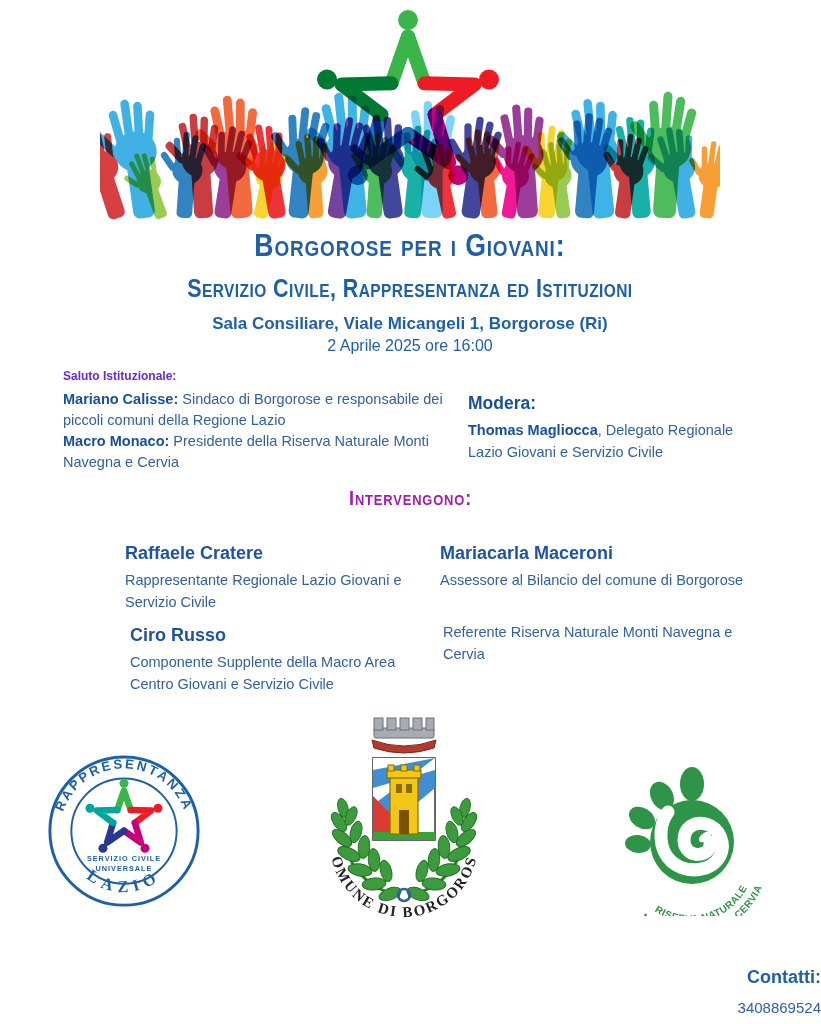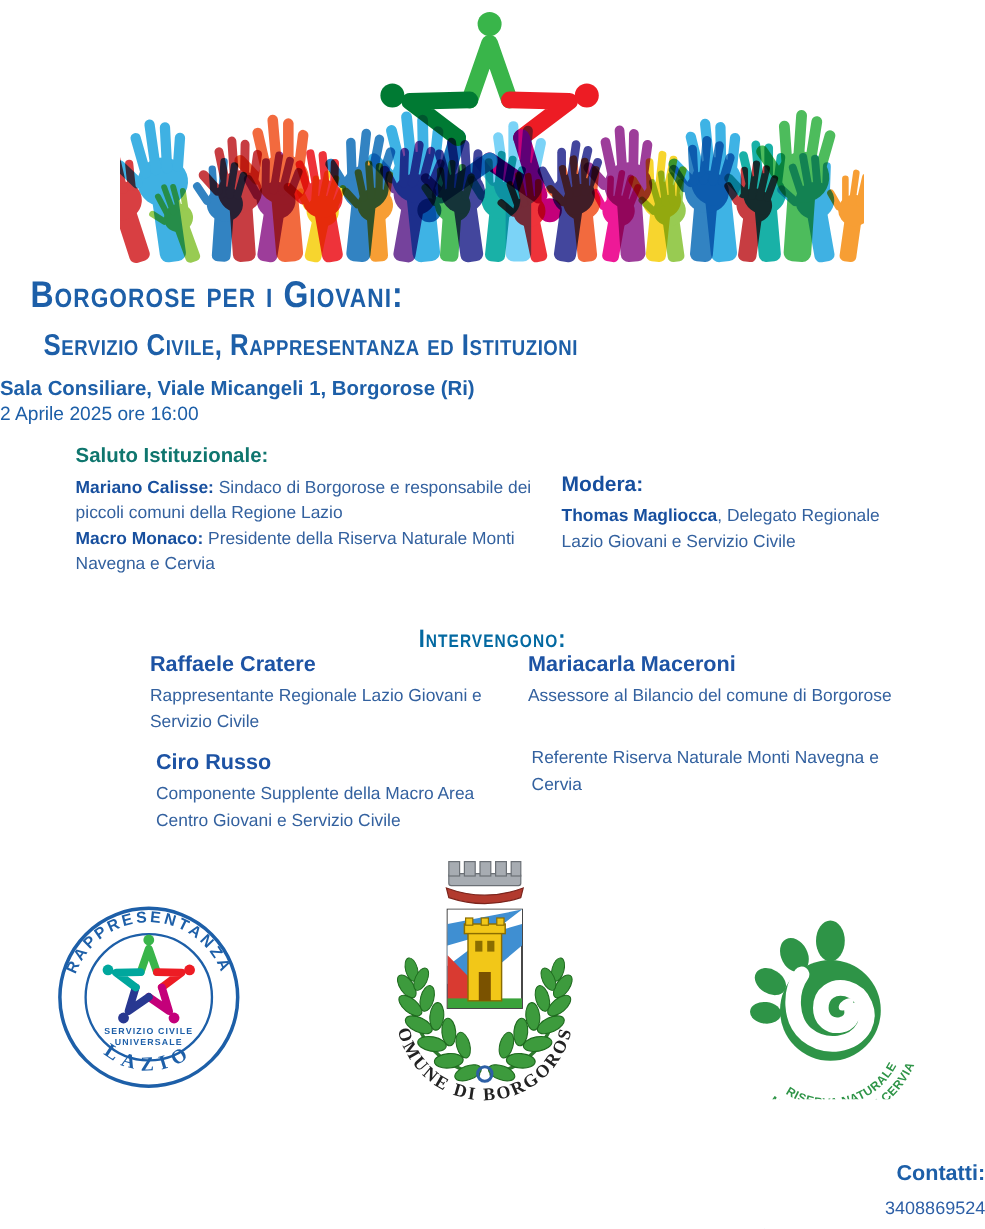--- a/index.html
+++ b/index.html
@@ -5,36 +5,36 @@
   html,body{margin:0;padding:0;background:#ffffff;}
   .poster{
     position:relative;width:821px;height:1024px;background:#ffffff;overflow:hidden;
     font-family:"Liberation Sans", sans-serif;
   }
   
   .hands-wrap{position:absolute;top:6px;left:100px;width:620px;height:214px;}
   .hands-wrap svg{display:block;width:100%;height:100%;}
   .hand-use{mix-blend-mode:multiply;opacity:.9;}
   
-  .title-zone{position:absolute;left:0;width:820px;color:#1d5fa8;}
+  .title-zone{position:absolute;left:0;width:820px;text-align:center;color:#1d5fa8;}
   .main-title{top:228px;font-size:31px;font-weight:bold;font-variant:small-caps;letter-spacing:1px;}
   .main-title .squeeze, .sub-title .squeeze, .interv .squeeze{display:inline-block;transform:scaleX(.86);transform-origin:50% 50%;white-space:nowrap;}
   .sub-title{top:274px;font-size:25px;font-weight:bold;font-variant:small-caps;letter-spacing:.5px;}
   .venue-line{top:314px;font-size:17px;font-weight:bold;}
   .date-line{top:337px;font-size:16px;font-weight:normal;}
   
   .greeting{position:absolute;left:63px;top:368px;width:402px;color:#33619f;font-size:14.5px;line-height:1.45;}
-  .greeting h3{margin:0 0 4px 0;font-size:17px;color:#0f766e;}
+  .greeting h3{margin:0 0 4px 0;font-size:12px;color:#6d28d9;}
   .greeting b{color:#174f9e;}
   .moderator{position:absolute;left:468px;top:390px;width:300px;color:#33619f;font-size:14.5px;line-height:1.5;}
   .moderator h3{margin:0 0 4px 0;font-size:17.5px;color:#174f9e;}
   .moderator b{color:#174f9e;}
   
-  .interv{position:absolute;left:0;top:486px;width:821px;text-align:center;color:#0369a1;
-          font-variant:small-caps;font-weight:bold;font-size:21px;letter-spacing:1px;margin-top:35px;}
+  .interv{position:absolute;left:0;top:486px;width:821px;text-align:center;color:#a21caf;
+          font-variant:small-caps;font-weight:bold;font-size:21px;letter-spacing:1px;}
   .speaker{position:absolute;color:#33619f;font-size:14.5px;line-height:1.5;}
   .speaker .sp-name{font-size:18px;font-weight:bold;color:#1d53a4;margin-bottom:3px;}
   .sp-1{left:125px;top:540px;width:300px;}
   .sp-2{left:440px;top:540px;width:310px;}
   .sp-3{left:130px;top:622px;width:300px;}
   .sp-4{left:443px;top:622px;width:310px;}
   
   .logo{position:absolute;}
   .logo svg{display:block;}
   .logo-rapp{left:46px;top:755px;width:156px;height:152px;}

